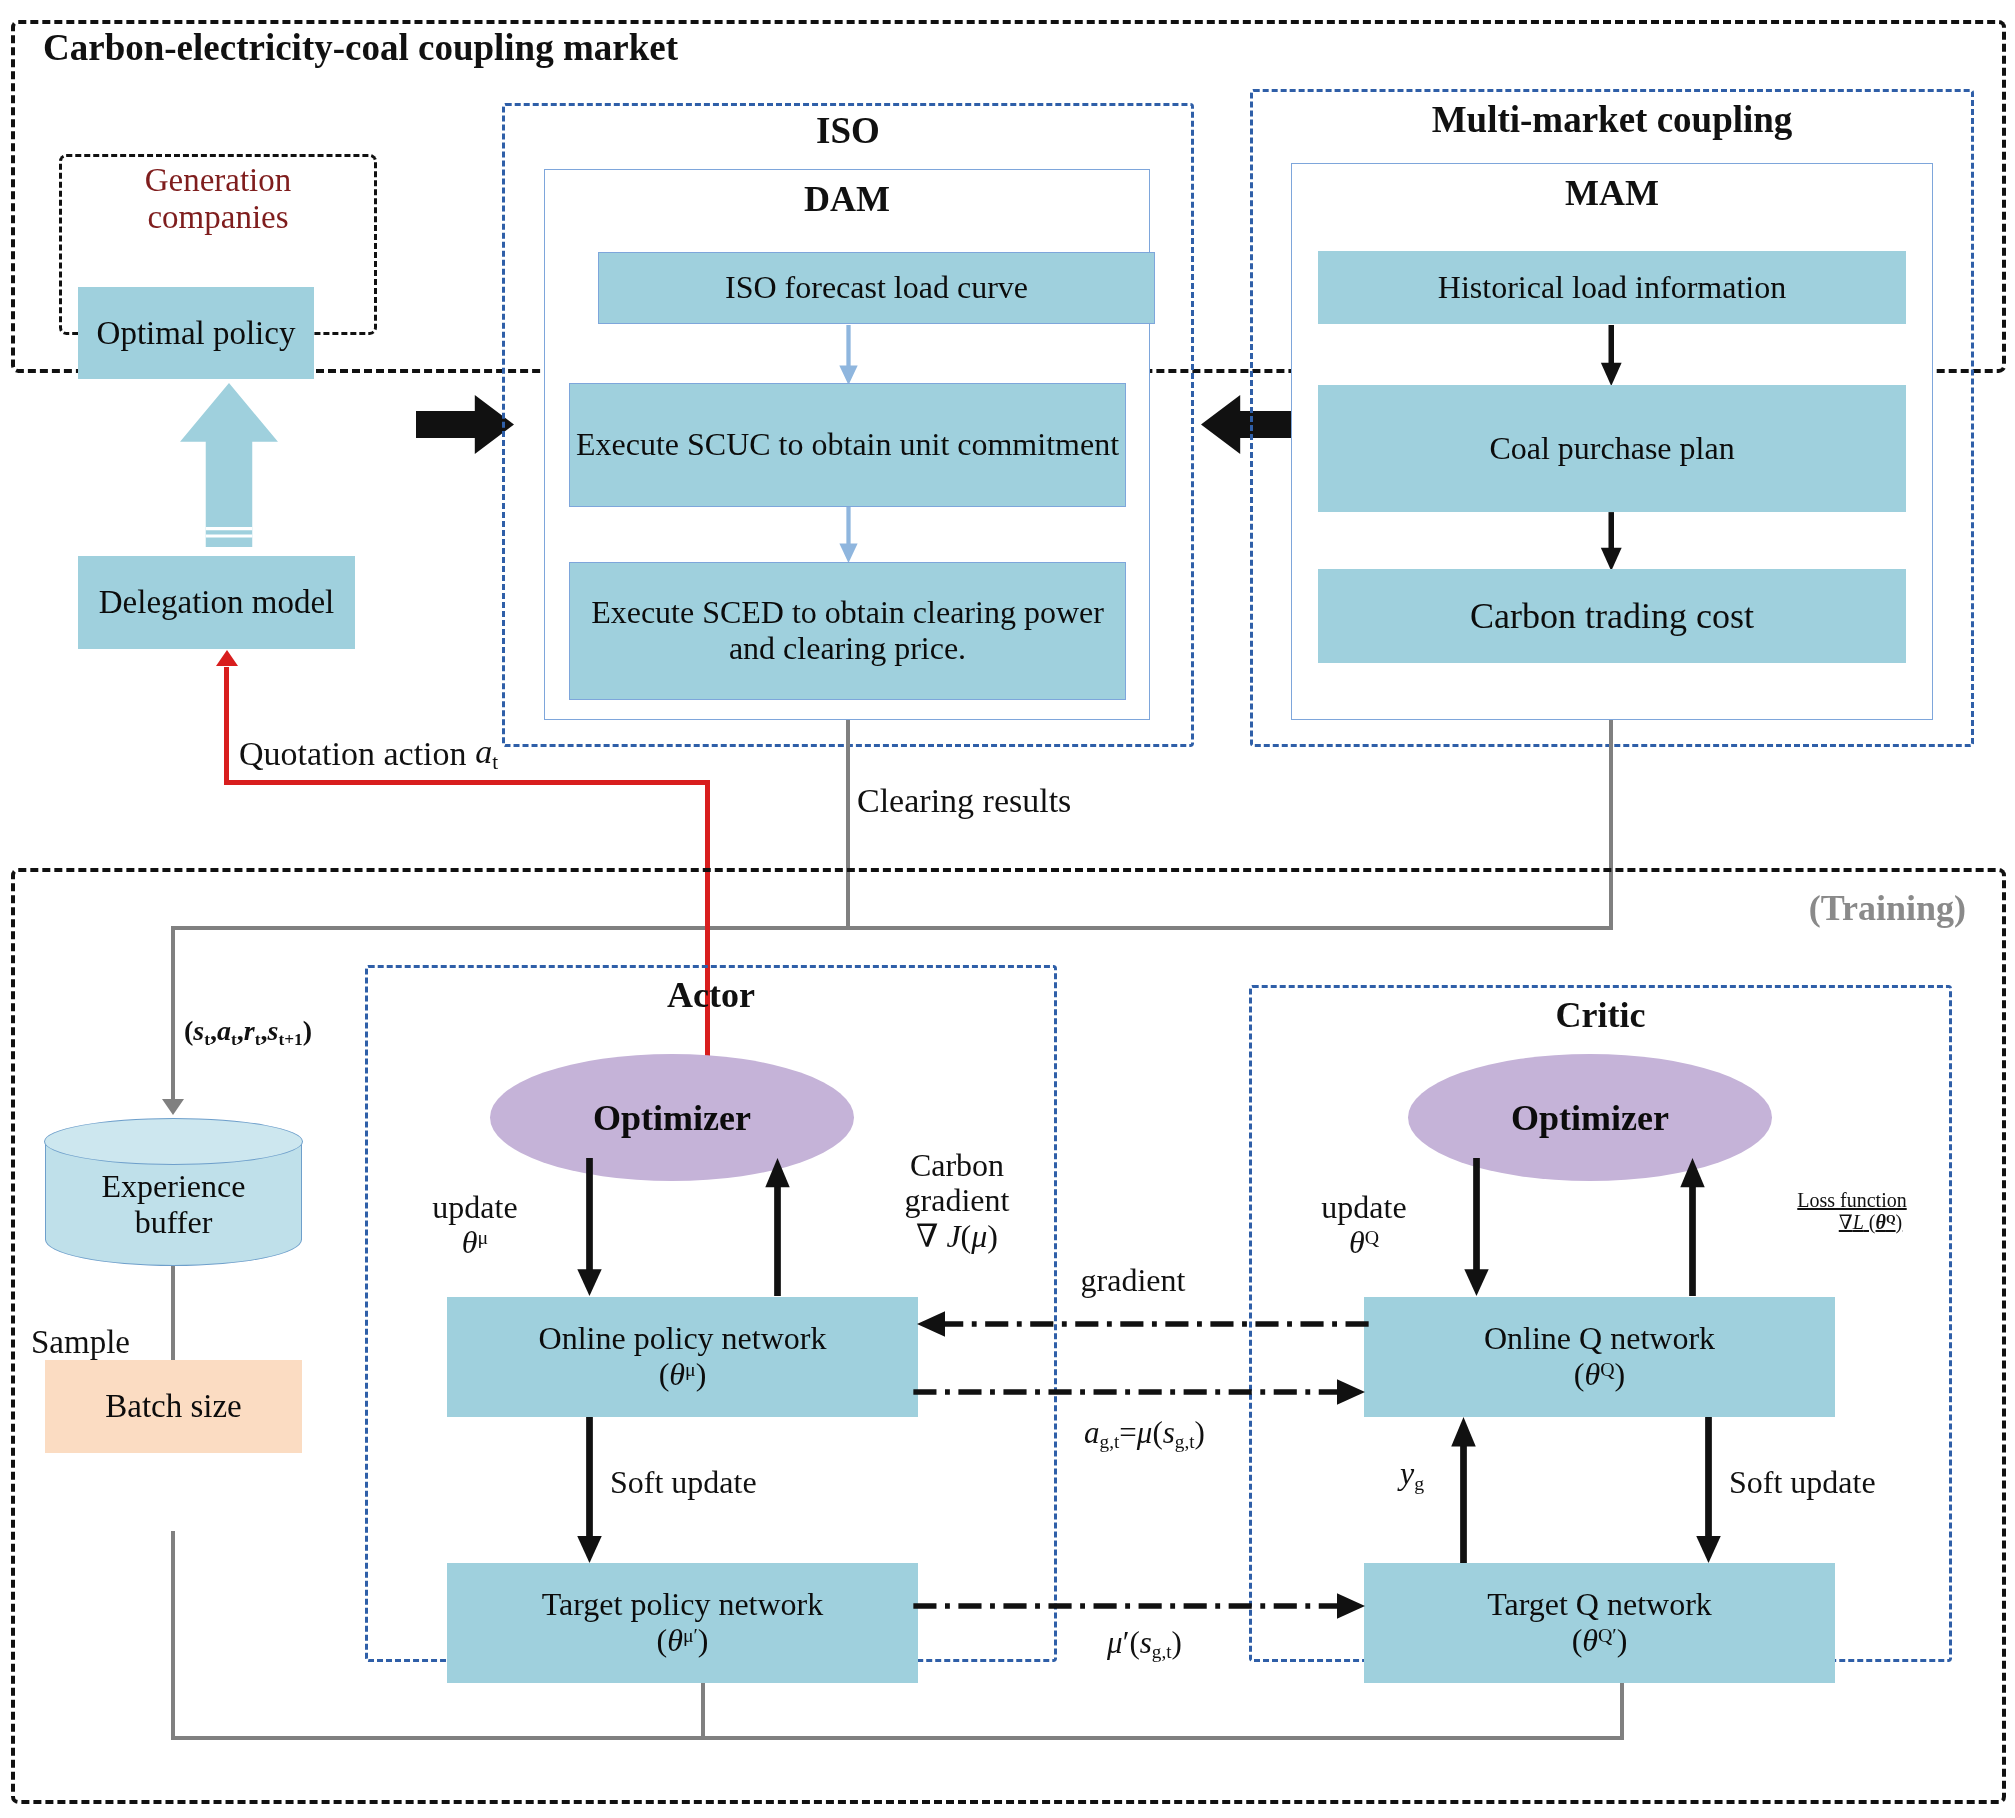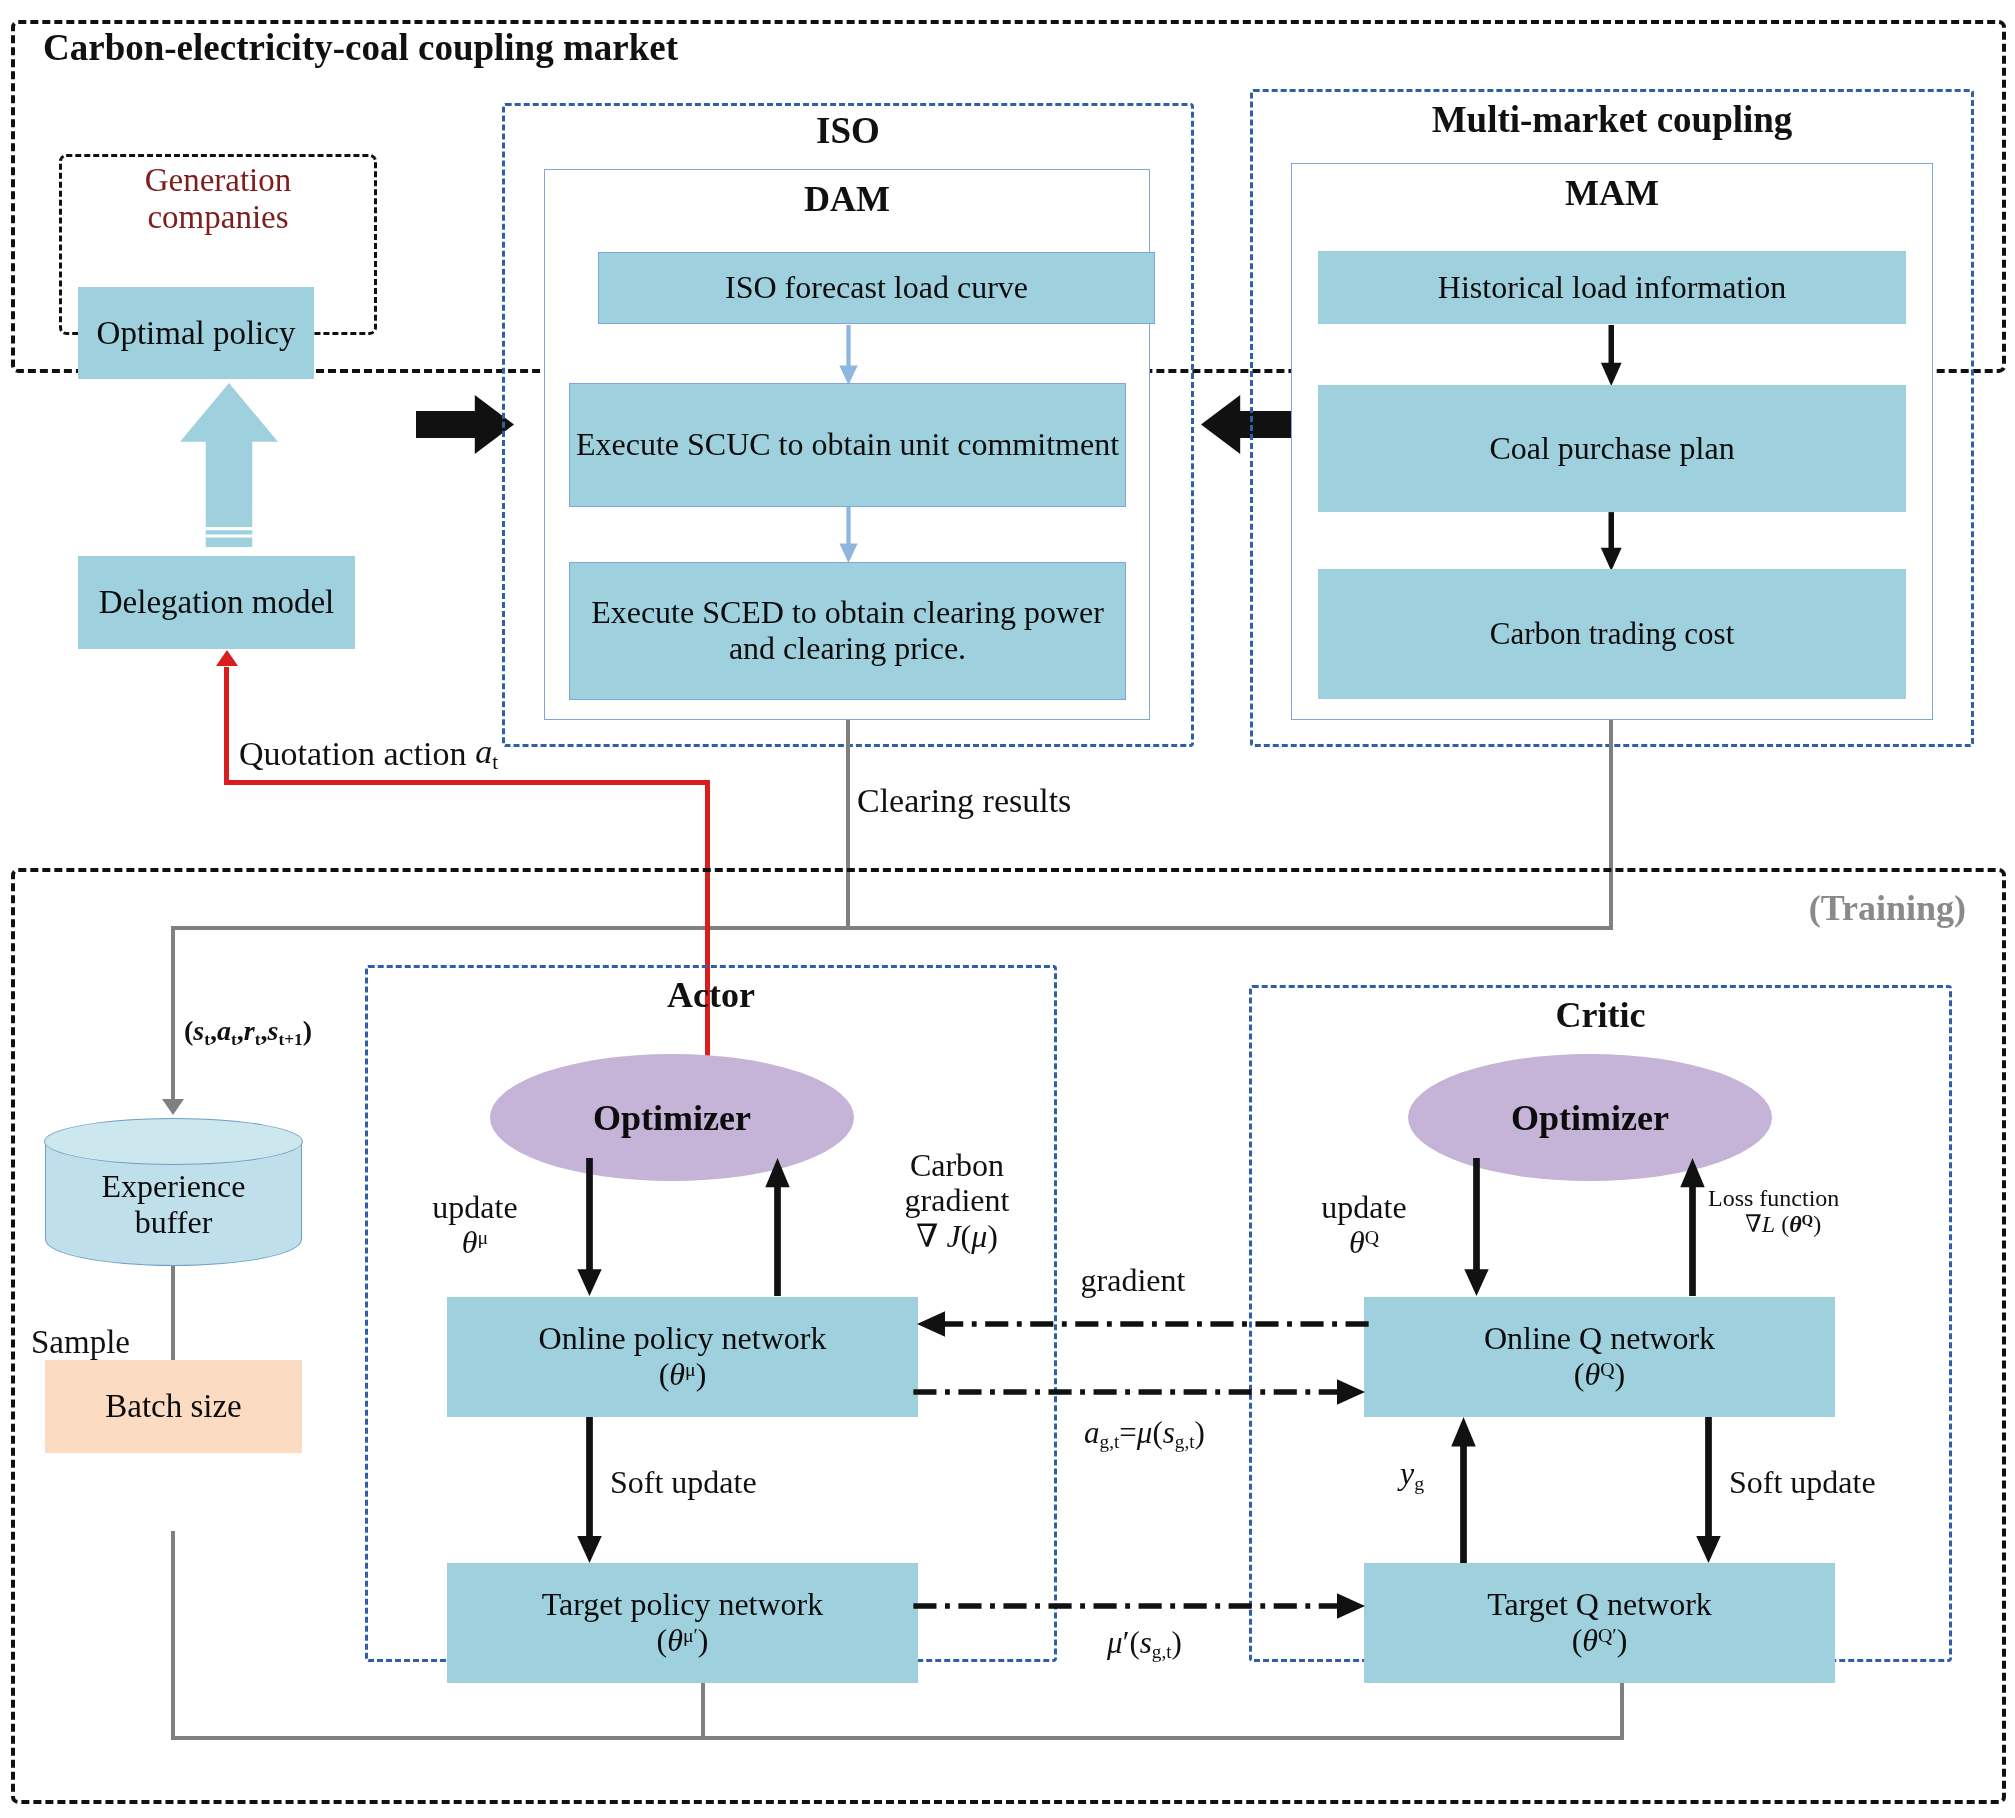--- a/index.html
+++ b/index.html
@@ -134,21 +134,21 @@
   <div class="abs tealbox" style="left:1318px;top:251px;width:588px;height:73px;font-size:32px;">Historical load information</div>
   <svg class="abs" style="left:1599px;top:325px;width:24.5px;height:61px;" viewBox="0 0 40 100">
     <line x1="20" y1="0" x2="20" y2="68" stroke="#111" stroke-width="9"></line>
     <polygon points="3,62 37,62 20,100" fill="#111"></polygon>
   </svg>
   <div class="abs tealbox" style="left:1318px;top:385px;width:588px;height:127px;font-size:32px;">Coal purchase plan</div>
   <svg class="abs" style="left:1599px;top:512px;width:24.5px;height:59px;" viewBox="0 0 40 96">
     <line x1="20" y1="0" x2="20" y2="64" stroke="#111" stroke-width="9"></line>
     <polygon points="3,58 37,58 20,96" fill="#111"></polygon>
   </svg>
-  <div class="abs tealbox" style="left:1318px;top:569px;width:588px;height:130px;font-size:31px;">Carbon trading cost</div>
+  <div class="abs tealbox" style="left:1318px;top:569px;width:588px;height:94px;font-size:36px;">Carbon trading cost</div>
 
   <div class="abs grayline" style="left:1609px;top:720px;width:4.3px;height:208px;"></div>
 
   <div class="abs grayline" style="left:846px;top:720px;width:4.3px;height:208px;"></div>
 
   <div class="abs grayline" style="left:171px;top:926px;width:1442px;height:4.3px;"></div>
 
   <div class="abs grayline" style="left:171px;top:926px;width:4.3px;height:178px;"></div>
   <div class="abs arrow-down-gray" style="left:162px;top:1099px;"></div>
 
@@ -239,21 +239,21 @@
   </svg>
   <div class="abs lbl" style="left:1269px;top:1182px;width:190px;height:86px;font-size:32px;flex-direction:column;">
     <span>update</span>
     <span><i>θ</i><sup>Q</sup></span>
   </div>
 
   <svg class="abs" style="left:1679px;top:1158px;width:27px;height:138px;" viewBox="0 0 44 226">
     <line x1="22" y1="44" x2="22" y2="226" stroke="#111" stroke-width="11"></line>
     <polygon points="2,48 42,48 22,0" fill="#111"></polygon>
   </svg>
-  <div class="abs lbl" style="left:1708px;top:1165px;width:288px;height:92px;font-size:24px;flex-direction:column;align-items:flex-start;">
+  <div class="abs lbl" style="left:1708px;top:1165px;width:288px;height:92px;font-size:20px;flex-direction:column;align-items:center;text-decoration:underline;">
     <span>Loss function</span>
     <span style="margin-left:37px;">∇<i>L</i> (<b><i>θ</i><sup>Q</sup></b>)</span>
   </div>
 
   <div class="abs tealbox" style="left:1364px;top:1297px;width:471px;height:120px;font-size:32px;flex-direction:column;">
     <span>Online Q network</span>
     <span>(<i>θ</i><sup>Q</sup>)</span>
   </div>
 
   <svg class="abs" style="left:1450px;top:1417px;width:27px;height:146px;" viewBox="0 0 44 238">

